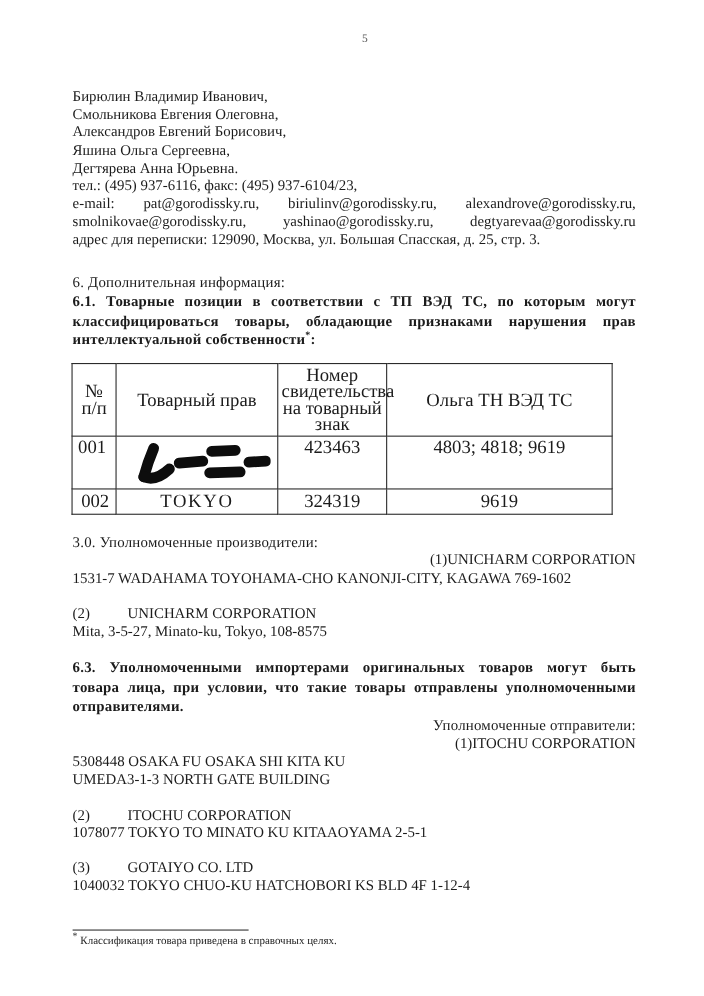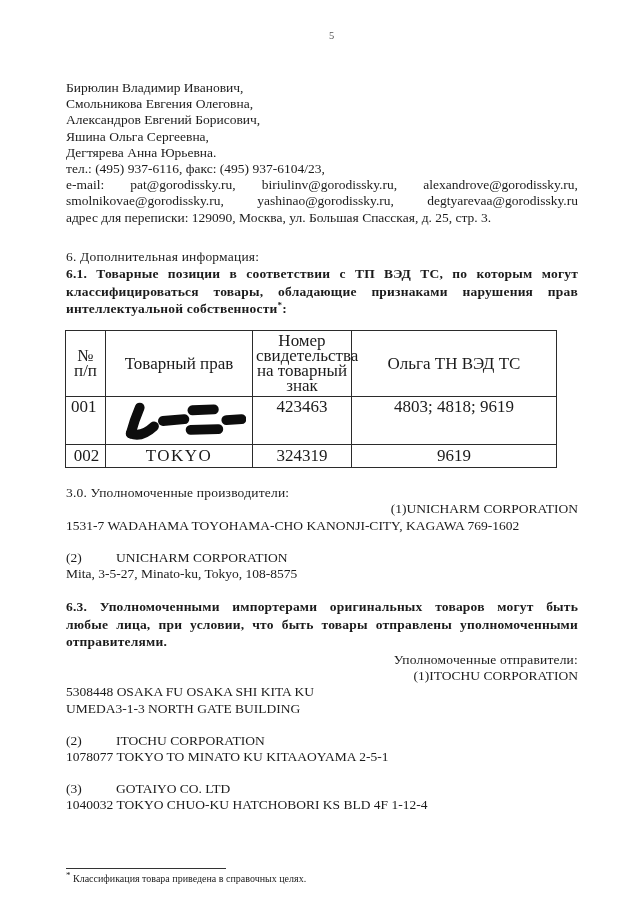--- a/index.html
+++ b/index.html
@@ -55,21 +55,21 @@
   tr.r2 td { height:23px; }
   tr.r2 td.cell-num { text-align:center; padding-left:5px; }
   .logo-wrap { display:flex; justify-content:center; align-items:flex-start; padding-top:1px; }
   .moony-word { letter-spacing:1.5px; }
 
   .entry-line { white-space:nowrap; }
   .entry-line .num { display:inline-block; width:50px; }
   .indent1 { padding-left:48px;text-align:right; }
 
   .footnote {
-    position:absolute; top:868px; left:66px; width:480px;
+    position:absolute; top:845px; left:66px; width:480px;
     font-size:10px; line-height:12px; color:#222;
   }
   .footnote .rule { width:160px; border-top:1.3px solid #333; margin-bottom:4px; }
 </style>
 </head>
 <body>
 
 <div class="page">
 
   <div class="pagenum">5</div>
@@ -157,21 +157,21 @@
       <div class="entry-line">
         <span class="num">(2)</span><span>UNICHARM CORPORATION</span>
       </div>
       <div class="line">Mita, 3-5-27, Minato-ku, Tokyo, 108-8575</div>
     </div>
 
     <div class="gap-md"></div>
 
     <div class="para-b">
       <div class="j">6.3. Уполномоченными импортерами оригинальных товаров могут быть</div>
-      <div class="j">любые лица, при условии, что быть товары отправлены уполномоченными</div>
+      <div class="j">товара лица, при условии, что такие товары отправлены уполномоченными</div>
       <div>отправителями.</div>
     </div>
     <div class="sec-title indent1">Уполномоченные отправители:</div>
 
     <div>
       <div class="entry-line indent1">
         <span class="num">(1)</span><span>ITOCHU CORPORATION</span>
       </div>
       <div class="line">5308448 OSAKA FU OSAKA SHI KITA KU</div>
       <div class="line">UMEDA3-1-3 NORTH GATE BUILDING</div>

